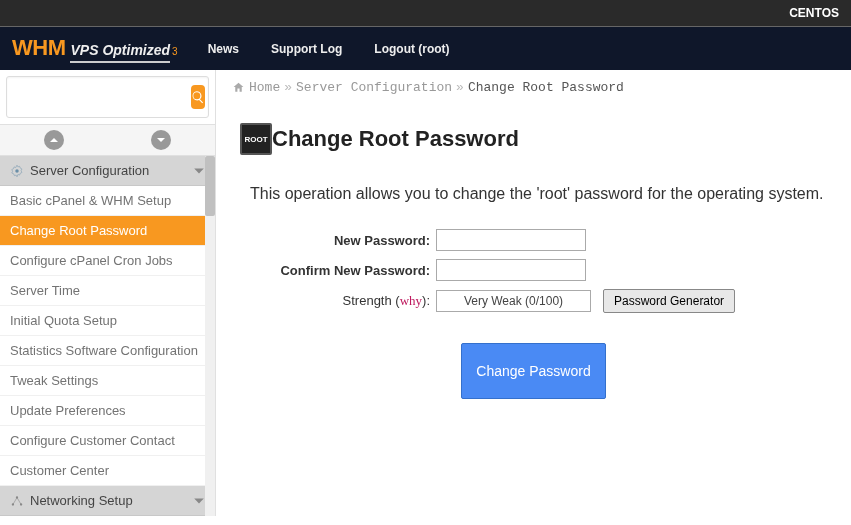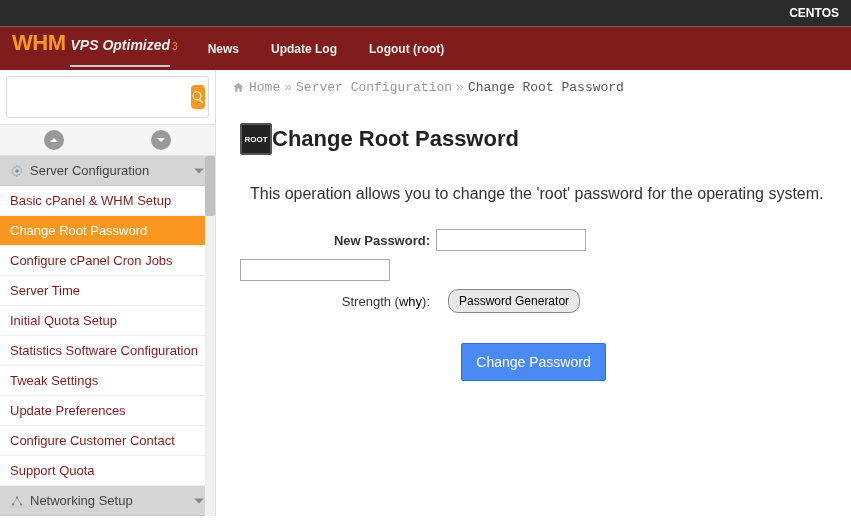--- a/index.html
+++ b/index.html
@@ -1,80 +1,80 @@
 <!DOCTYPE html>
 <html><head>
 <meta charset="utf-8">
 <style>
 * { box-sizing: border-box; margin: 0; padding: 0; }
 body { font-family: Arial, Helvetica, sans-serif; font-size: 13px; color: #333; background: #fff; width: 851px; }
 .topbar { background: #2a2a2a; height: 26px; text-align: right; color: #fff; font-size: 12px; font-weight: bold; line-height: 26px; padding-right: 12px; }
-.navbar { background: #7f1d1d; color: #fff; height: 44px; display: flex; align-items: center; padding: 0 12px; border-top: 1px solid #666; }
+.navbar { background: #0f172a; color: #fff; height: 44px; display: flex; align-items: center; padding: 0 12px; border-top: 1px solid #666; }
 .logo { display: flex; align-items: baseline; margin-right: 30px; }
 .logo-whm { color: #f89820; font-weight: bold; font-size: 22px; letter-spacing: -0.5px; }
-.logo-vps { color: #eee; font-weight: bold; font-style: italic; font-size: 14px; margin-left: 5px; border-bottom: 2px solid #ccc; padding-bottom: 12px; }
+.logo-vps { color: #eee; font-weight: bold; font-style: italic; font-size: 14px; margin-left: 5px; border-bottom: 2px solid #ccc; padding-bottom: 3px; }
 .logo-sub { color: #f89820; font-size: 10px; margin-left: 2px; }
 .nav-item { color: #eee; font-size: 12px; margin-right: 32px; cursor: pointer; font-weight: bold; }
 .container { display: flex; }
 .left-col { width: 216px; background: #fff; border-right: 1px solid #e0e0e0; }
 .search-box { padding: 8px; display: flex; align-items: center; border: 1px solid #ddd; margin: 6px; border-radius: 3px; background: #fff; box-shadow: inset 0 1px 2px rgba(0,0,0,0.05); }
 .search-input { flex: 1; border: none; outline: none; height: 22px; font-size: 13px; background: transparent; }
 .search-btn { width: 24px; height: 24px; background: #f89820; border-radius: 4px; display: flex; align-items: center; justify-content: center; cursor: pointer; }
 .search-btn svg { width: 14px; height: 14px; fill: #fff; }
 .arrows { height: 32px; display: flex; background: #f5f5f5; border-top:1px solid #e0e0e0; border-bottom:1px solid #e0e0e0;}
 .arrow-cell { flex: 1; display: flex; align-items: center; justify-content: center; cursor: pointer; }
 .circle-btn { width: 20px; height: 20px; background: #999; border-radius: 50%; display:flex; align-items:center; justify-content:center; }
 .circle-btn svg { width:10px; height:10px; fill:#fff;}
 .sidebar-wrap { position: relative; }
 .scrollbar { position:absolute; right:0; top:0; width:10px; height:100%; background:#f0f0f0;}
 .scrollbar-thumb { width:100%; height:60px; background:#c0c0c0; border-radius:2px;}
 .section-head { background: #d5d5d5; padding: 7px 10px; font-size: 13px; color:#444; display:flex; align-items:center; justify-content:space-between; cursor:pointer; border-bottom:1px solid #c8c8c8;}
 .section-head .sh-left{display:flex;align-items:center;gap:6px;}
 .section-head .chev{width:12px;height:12px;}
-.menu-item { padding: 7px 10px; font-size: 13px; color:#7f1d1d; cursor:pointer; border-bottom:1px solid #f0f0f0; }
+.menu-item { padding: 7px 10px; font-size: 13px; color:#737373; cursor:pointer; border-bottom:1px solid #f0f0f0; }
 .menu-item.active { background:#f89820; color:#fff; }
 .right-col { flex: 1; background:#fff; display:flex; flex-direction:column; }
 .breadcrumb { padding: 10px 16px; font-size: 13px; color:#aaa; display:flex; align-items:center; gap:4px;font-family:Liberation Mono, monospace; }
 .breadcrumb .home-ico{width:13px; height:13px;}
 .breadcrumb span.link{color:#999;}
 .breadcrumb span.cur{color:#555;}
 .breadcrumb .sep{color:#bbb;}
 .content { padding: 10px 24px 20px 24px; }
 .page-head { display:flex; align-items:center; margin-top:8px;}
 .page-head .root-ico { width:32px; height:32px; background:#222; border:2px solid #555; display:flex; align-items:center; justify-content:center; color:#fff; font-size:8px; font-weight:bold; border-radius:2px;}
 .page-head h1 { font-size: 22px; font-weight:bold; color:#222;}
 .desc { margin-top: 30px; font-size: 16px; color:#333; margin-left:10px;}
 .form { margin-top: 26px; }
 .form-row { display:flex; align-items:center; margin-bottom:8px; }
 .form-label { width:190px; text-align:right; font-size:13px; color:#333; margin-right:6px; font-weight:bold;}
 .form-label.light{font-weight:normal;}
 .form-input { width:150px; height:22px; border:1px solid #aaa; padding:1px 4px; font-size:13px; }
-.why { color:#000000; cursor:pointer; font-weight:normal; }
+.why { color:#be185d; cursor:pointer; font-weight:normal;font-family:Liberation Serif, serif; }
 .strength-box { width:155px; height:22px; border:1px solid #aaa; text-align:center; line-height:20px; font-size:12px; color:#444; }
-.pwgen-btn { margin-left:12px; height:24px; padding:2px 10px; font-size:12px; border:1px solid #888; background:#e8e8e8; cursor:pointer; border-radius:10px;}
+.pwgen-btn { margin-left:12px; height:24px; padding:2px 10px; font-size:12px; border:1px solid #888; background:#e8e8e8; cursor:pointer; border-radius:2px;}
 .submit-row { text-align:center; margin-top:30px; }
-.change-btn { background:#4a8af4; color:#fff; border:1px solid #3470cc; padding:10px 14px; font-size:14px; cursor:pointer; border-radius:2px;}
+.change-btn { background:#4a8af4; color:#fff; border:1px solid #3470cc; padding:19px 14px; font-size:14px; cursor:pointer; border-radius:2px;}
 .support-red{color:#c03020;}
 .sh-icon{width:14px;height:14px;}
 </style>
 </head>
 <body>
 
 <div class="topbar">
   <span>CENTOS</span>
 </div>
 
 <div class="navbar">
   <div class="logo">
     <span class="logo-whm">WHM</span>
     <span class="logo-vps">VPS Optimized</span>
     <span class="logo-sub">3</span>
   </div>
   <span class="nav-item">News</span>
-  <span class="nav-item">Update Log</span>
+  <span class="nav-item">Support Log</span>
   <span class="nav-item">Logout (root)</span>
 </div>
 
 <div class="container">
   <div class="left-col">
     <div class="search-box">
       <input class="search-input" placeholder="" style="">
       <div class="search-btn">
         <svg viewBox="0 0 24 24">
             <path d="M10 2a8 8 0 015.3 13.9l5.4 5.4-1.4 1.4-5.4-5.4A8 8 0 1110 2zm0 2a6 6 0 100 12 6 6 0 000-12z"></path>
@@ -114,21 +114,21 @@
       <div class="menu-item">Basic cPanel &amp; WHM Setup</div>
       <div class="menu-item active">Change Root Password</div>
       <div class="menu-item">Configure cPanel Cron Jobs</div>
       <div class="menu-item">Server Time</div>
       <div class="menu-item">Initial Quota Setup</div>
       <div class="menu-item">Statistics Software Configuration</div>
       <div class="menu-item">Tweak Settings</div>
       <div class="menu-item">Update Preferences</div>
 
       <div class="menu-item">Configure Customer Contact</div>
-      <div class="menu-item">Support Quota</div>
+      <div class="menu-item">Customer Center</div>
 
       <div class="section-head">
         <span class="sh-left">
           <svg class="sh-icon" viewBox="0 0 24 24" fill="#888">
               <circle cx="5" cy="18" r="2"></circle>
               <circle cx="12" cy="6" r="2"></circle>
               <circle cx="19" cy="18" r="2"></circle>
               <path d="M5 18L12 6L19 18" stroke="#888" fill="none"></path>
             </svg>
           <span>Networking Setup</span>
@@ -165,24 +165,26 @@
       </div>
 
       <p class="desc">This operation allows you to change the 'root' password for the operating system.</p>
 
       <div class="form">
         <div class="form-row">
           <label class="form-label">New Password:</label>
           <input type="password" class="form-input" style="">
         </div>
         <div class="form-row">
+          <label class="form-label">Confirm New Password:</label>
           <input type="password" class="form-input" style="">
         </div>
         <div class="form-row">
           <label class="form-label light"><span>Strength (</span><span class="why">why</span><span>):</span></label>
+          <div class="strength-box">Very Weak (0/100)</div>
           <button class="pwgen-btn">Password Generator</button>
         </div>
         <div class="submit-row">
           <button class="change-btn">Change Password</button>
         </div>
       </div>
     </div>
   </div>
 </div>
 

